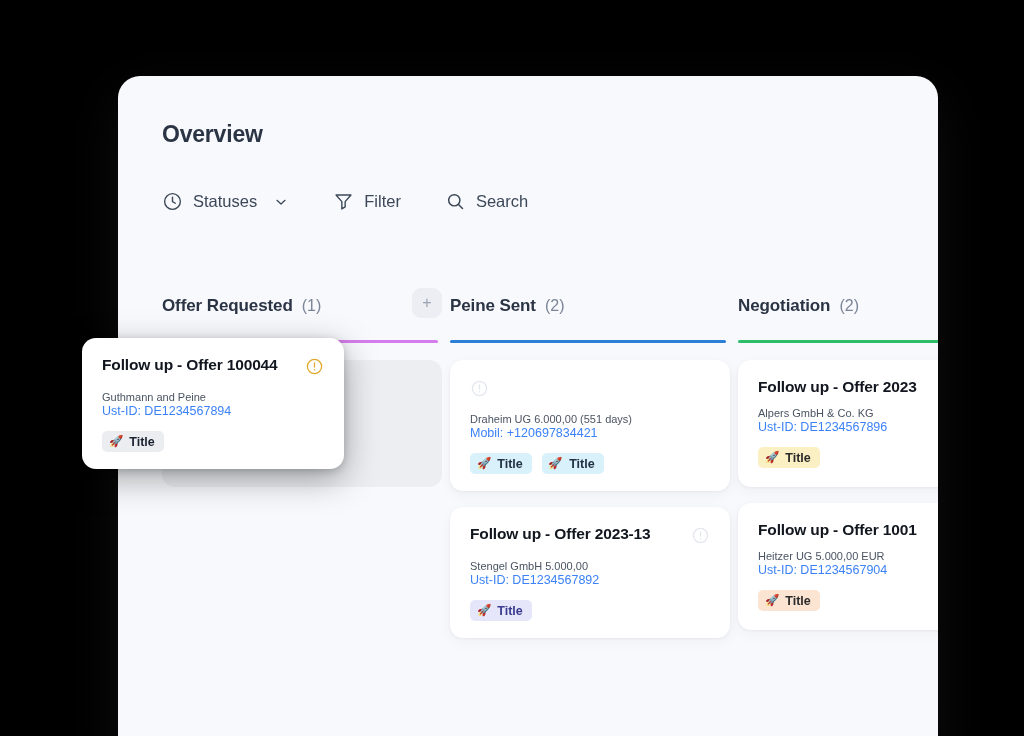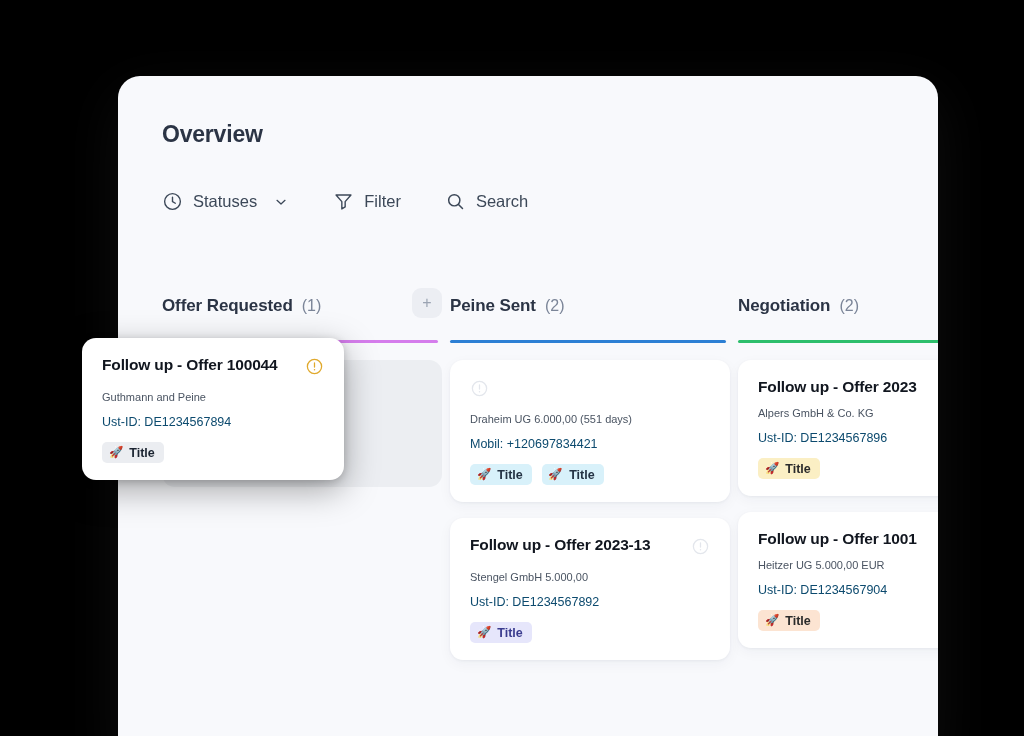--- a/index.html
+++ b/index.html
@@ -149,23 +149,23 @@
     letter-spacing: -0.15px;
     white-space: nowrap;
   }
   .card-sub {
     margin-top: 11px;
     font-size: 11px;
     color: #4A5462;
     white-space: nowrap;
   }
   .card-meta {
-    margin-top: 12px;
+    margin-top: 1px;
     font-size: 12.5px;
-    color: #0c4a6e;
+    color: #3b82f6;
     white-space: nowrap;
   }
   .card-tags {
     margin-top: 13px;
     display: flex;
     gap: 10px;
   }
   .tag {
     display: inline-flex;
     align-items: center;

